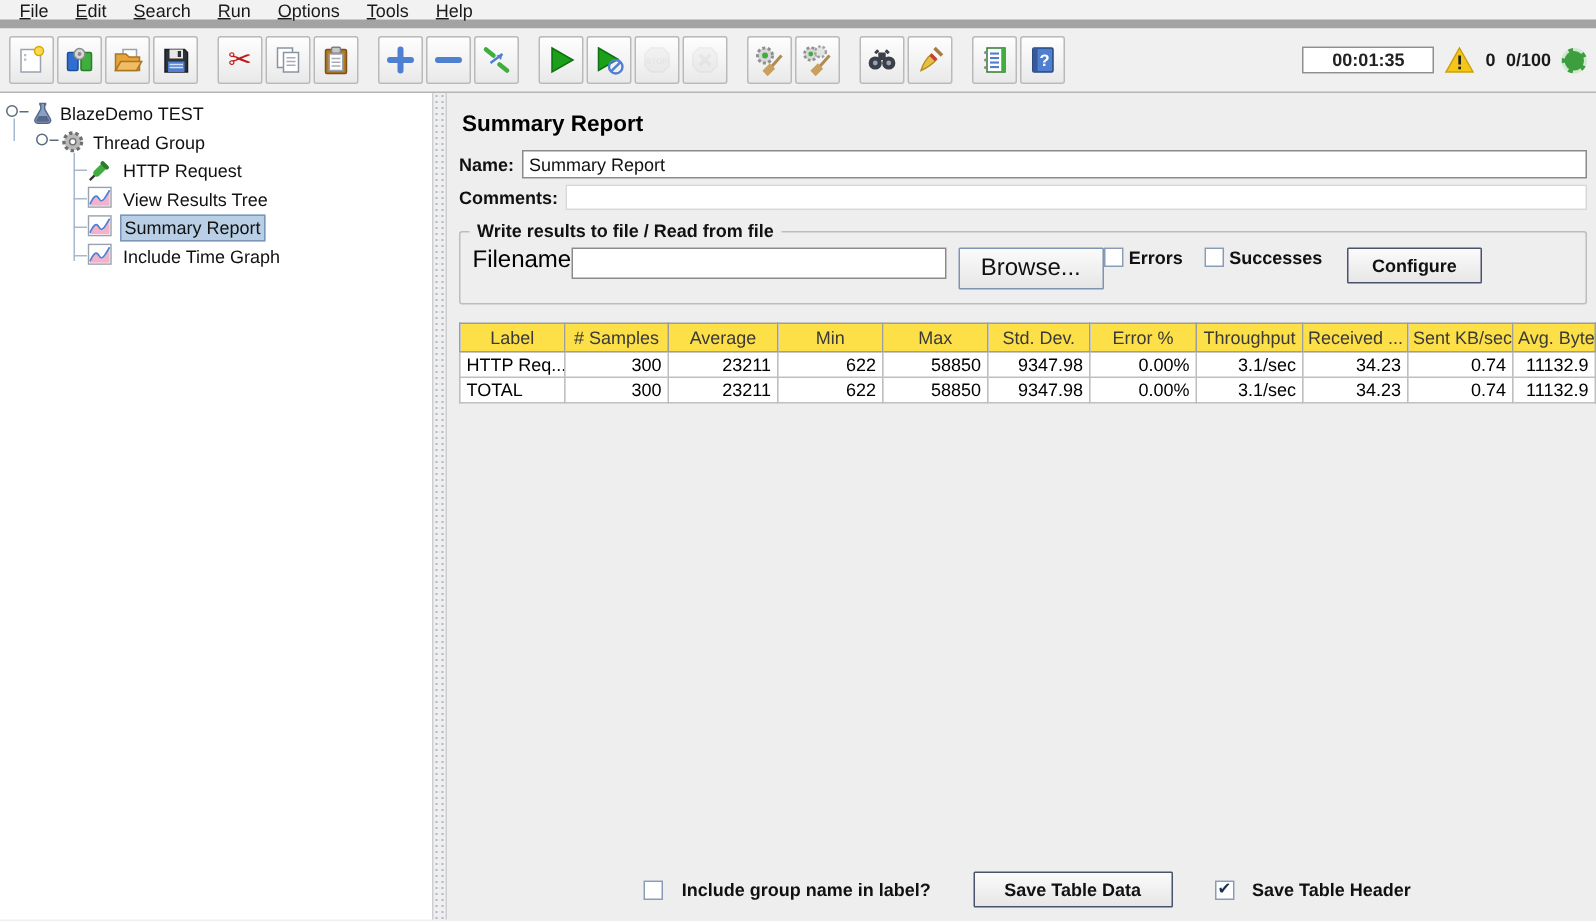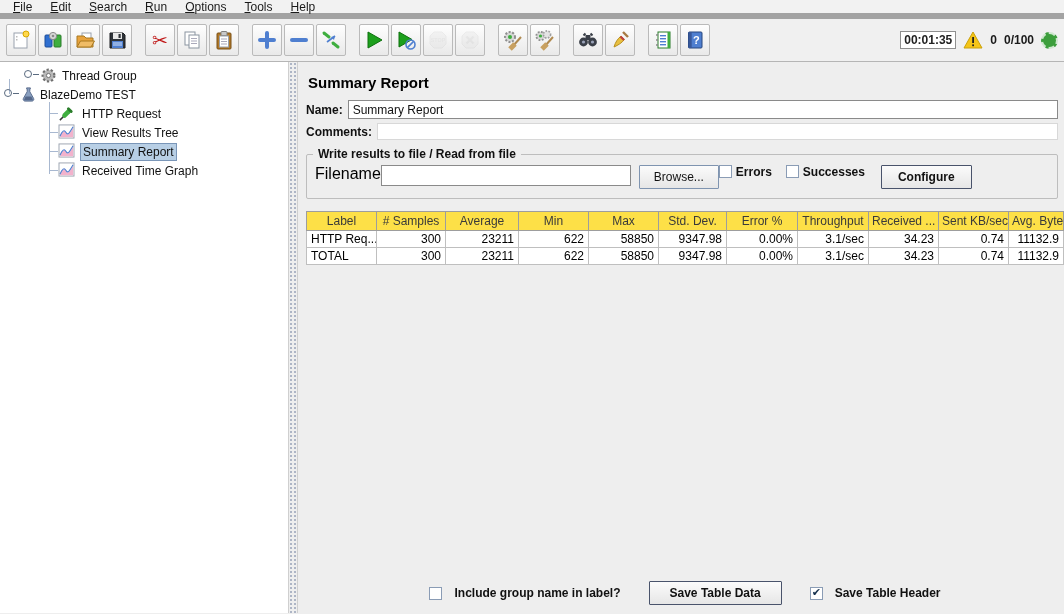--- a/index.html
+++ b/index.html
@@ -17,21 +17,21 @@
   #toolbar { height:43px; background:#f0f0f0; border-bottom:1px solid #b5b5b5;
              display:flex; align-items:center; padding:0 6px; }
   #toolbar-buttons { display:flex; align-items:center; height:100%; }
   .tbtn { width:30px; height:32px; margin-right:2px; border:1px solid #bababa; border-radius:2px;
           background:linear-gradient(#fefefe,#e9e9e9); display:flex; align-items:center; justify-content:center; }
   .tbtn.grp { margin-left:11px; }
   .tbtn.disabled svg, .tbtn.disabled span { opacity:.4; filter:grayscale(1); }
   .tbtn .icon { display:flex; align-items:center; justify-content:center; }
 
   #status-cluster { margin-left:auto; display:flex; align-items:center; gap:7px; font-size:12px; }
-  #elapsed-box { border:1px solid #8f8f8f; background:#ffffff; padding:1px 3px; font-weight:bold; color:#222; }
+  #elapsed-box { border:1px solid #8f8f8f; background:#ffffff; padding:1px 19px; font-weight:bold; color:#222; }
   .status-num { font-weight:bold; color:#1a1a1a; }
   #thread-circle { width:17px; height:17px; border-radius:50%; background:#3c9e3c;
                    border:2px dashed #cfe8cf; }
 
   
   #body { display:flex; height:551px; }
   #treepanel { width:288px; background:#ffffff; position:relative; font-size:12px; padding-top:4px; }
   #splitter { width:10px; background:#efefef; border-left:1px solid #cfcfcf; border-right:1px solid #cfcfcf;
               background-image:radial-gradient(#aeb6c6 0.8px, transparent 0.9px); background-size:4px 4px; }
   #main { flex:1; background:#eeeeee; display:flex; flex-direction:column; padding:6px 0 0 8px; position:relative; }
@@ -56,21 +56,21 @@
   .text-input { flex:1; height:19px; border:1px solid #8a8a8a; background:#fff; font-size:12px;
                 padding:1px 4px; font-family:"Liberation Sans", sans-serif; color:#111; }
   .text-input.light { border:1px solid #d8d8d8; height:17px; }
 
   #file-group { position:relative; border:1px solid #bdbdbd; border-radius:2px;
                 margin:10px 6px 0 0; padding:10px 8px 9px 8px; }
   #file-group-title { position:absolute; top:-8px; left:6px; background:#eeeeee; padding:0 5px;
                       font-size:12px; font-weight:bold; color:#111; }
   #file-group .row { display:flex; align-items:flex-start; }
   #filename-input { width:250px; flex:none; height:21px; }
-  .jbtn { font-family:"Liberation Sans", sans-serif; font-size:12px; color:#111;
+  .jbtn { font-family:"Liberation Sans", sans-serif; font-size:16px; color:#111;
           background:linear-gradient(#fbfbfb,#e6e6e6); border:1px solid #7f94b0;
           padding:4px 14px; border-radius:1px; margin-left:8px; }
   .jbtn.strong { border:1px solid #49536b; font-weight:bold; font-size:12px; }
   .cblabel { font-weight:bold; font-size:12px; color:#111; margin-left:4px; }
   .cb { width:13px; height:13px; background:#fff; border:1px solid #8a9cb5; display:inline-block;
         position:relative; flex:none; }
   .cb.checked::after { content:"\2714"; position:absolute; left:1px; top:-2px; font-size:11px; color:#16314e; }
 
   
   #stats-table { border-collapse:collapse; margin-top:12px; width:100%; font-size:12px; table-layout:fixed; }
@@ -311,37 +311,37 @@
   <div id="body">
     <div id="treepanel">
 
       <div class="tline" style="left:9px;  top:17px; width:1px; height:15px;"></div>
       <div class="tline" style="left:49px; top:40px; width:1px; height:72px;"></div>
       <div class="tline" style="left:49px; top:51px; width:9px; height:1px;"></div>
       <div class="tline" style="left:49px; top:70px; width:9px; height:1px;"></div>
       <div class="tline" style="left:49px; top:89px; width:9px; height:1px;"></div>
       <div class="tline" style="left:49px; top:108px; width:9px; height:1px;"></div>
       <div id="tree-rows">
+          <div class="trow lvl0">
+            <span class="thandle"></span>
+            <span class="ticon"><svg width="17" height="17" viewBox="0 0 18 18">
+                <path d="M7 2h4v1h-.6v3l4 7.2c.7 1.3-.3 2.8-1.8 2.8H5.4c-1.5 0-2.5-1.5-1.8-2.8l4-7.2V3H7z" fill="#8aa0c0" stroke="#55688a"></path>
+                <path d="M6 11h6l1.5 3c.3.7-.2 1-.9 1H5.4c-.7 0-1.2-.3-.9-1z" fill="#55688a"></path>
+              </svg></span>
+            <span class="tlabel">BlazeDemo TEST</span>
+          </div>
           <div class="trow lvl1">
             <span class="thandle"></span>
             <span class="ticon"><svg width="17" height="17" viewBox="0 0 18 18">
                 <circle cx="9" cy="9" r="6.2" fill="#c8c8c8" stroke="#6f6f6f" stroke-width="2.4" stroke-dasharray="2.4 2"></circle>
                 <circle cx="9" cy="9" r="5" fill="#b8b8b8"></circle>
                 <circle cx="9" cy="9" r="2.2" fill="#fff" stroke="#6f6f6f"></circle>
               </svg></span>
             <span class="tlabel">Thread Group</span>
           </div>
-          <div class="trow lvl0">
-            <span class="thandle"></span>
-            <span class="ticon"><svg width="17" height="17" viewBox="0 0 18 18">
-                <path d="M7 2h4v1h-.6v3l4 7.2c.7 1.3-.3 2.8-1.8 2.8H5.4c-1.5 0-2.5-1.5-1.8-2.8l4-7.2V3H7z" fill="#8aa0c0" stroke="#55688a"></path>
-                <path d="M6 11h6l1.5 3c.3.7-.2 1-.9 1H5.4c-.7 0-1.2-.3-.9-1z" fill="#55688a"></path>
-              </svg></span>
-            <span class="tlabel">BlazeDemo TEST</span>
-          </div>
           <div class="trow lvl2">
             <span class="ticon"><svg width="17" height="17" viewBox="0 0 18 18">
                 <path d="M2 16l6-6" stroke="#333" stroke-width="1.6"></path>
                 <path d="M7 11l4-4" stroke="#3fae3f" stroke-width="5" stroke-linecap="round"></path>
                 <path d="M11 4l3 3" stroke="#2a7d2a" stroke-width="3" stroke-linecap="round"></path>
               </svg></span>
             <span class="tlabel">HTTP Request</span>
           </div>
           <div class="trow lvl2">
             <span class="ticon"><svg width="17" height="15" viewBox="0 0 18 16">
@@ -358,21 +358,21 @@
                 <path d="M2 13c2.5-5.5 4.5-7.5 6.5-4S12 10 16 3" stroke="#4f7fd0" fill="none" stroke-width="1.2"></path>
               </svg></span>
             <span class="tlabel sel">Summary Report</span>
           </div>
           <div class="trow lvl2">
             <span class="ticon"><svg width="17" height="15" viewBox="0 0 18 16">
                 <rect x="1" y="1" width="16" height="14" fill="#fff" stroke="#9aa2ae"></rect>
                 <path d="M2 14c2.5-6 4.5-8 6.5-4.5S12 11 16 4v10H2z" fill="#f2b2cc"></path>
                 <path d="M2 13c2.5-5.5 4.5-7.5 6.5-4S12 10 16 3" stroke="#4f7fd0" fill="none" stroke-width="1.2"></path>
               </svg></span>
-            <span class="tlabel">Received Time Graph</span>
+            <span class="tlabel">Include Time Graph</span>
           </div>
         </div>
     </div>
 
     <div id="splitter"></div>
 
     <div id="main">
       <div id="panel-title">Summary Report</div>
 
       <div class="field-row">

